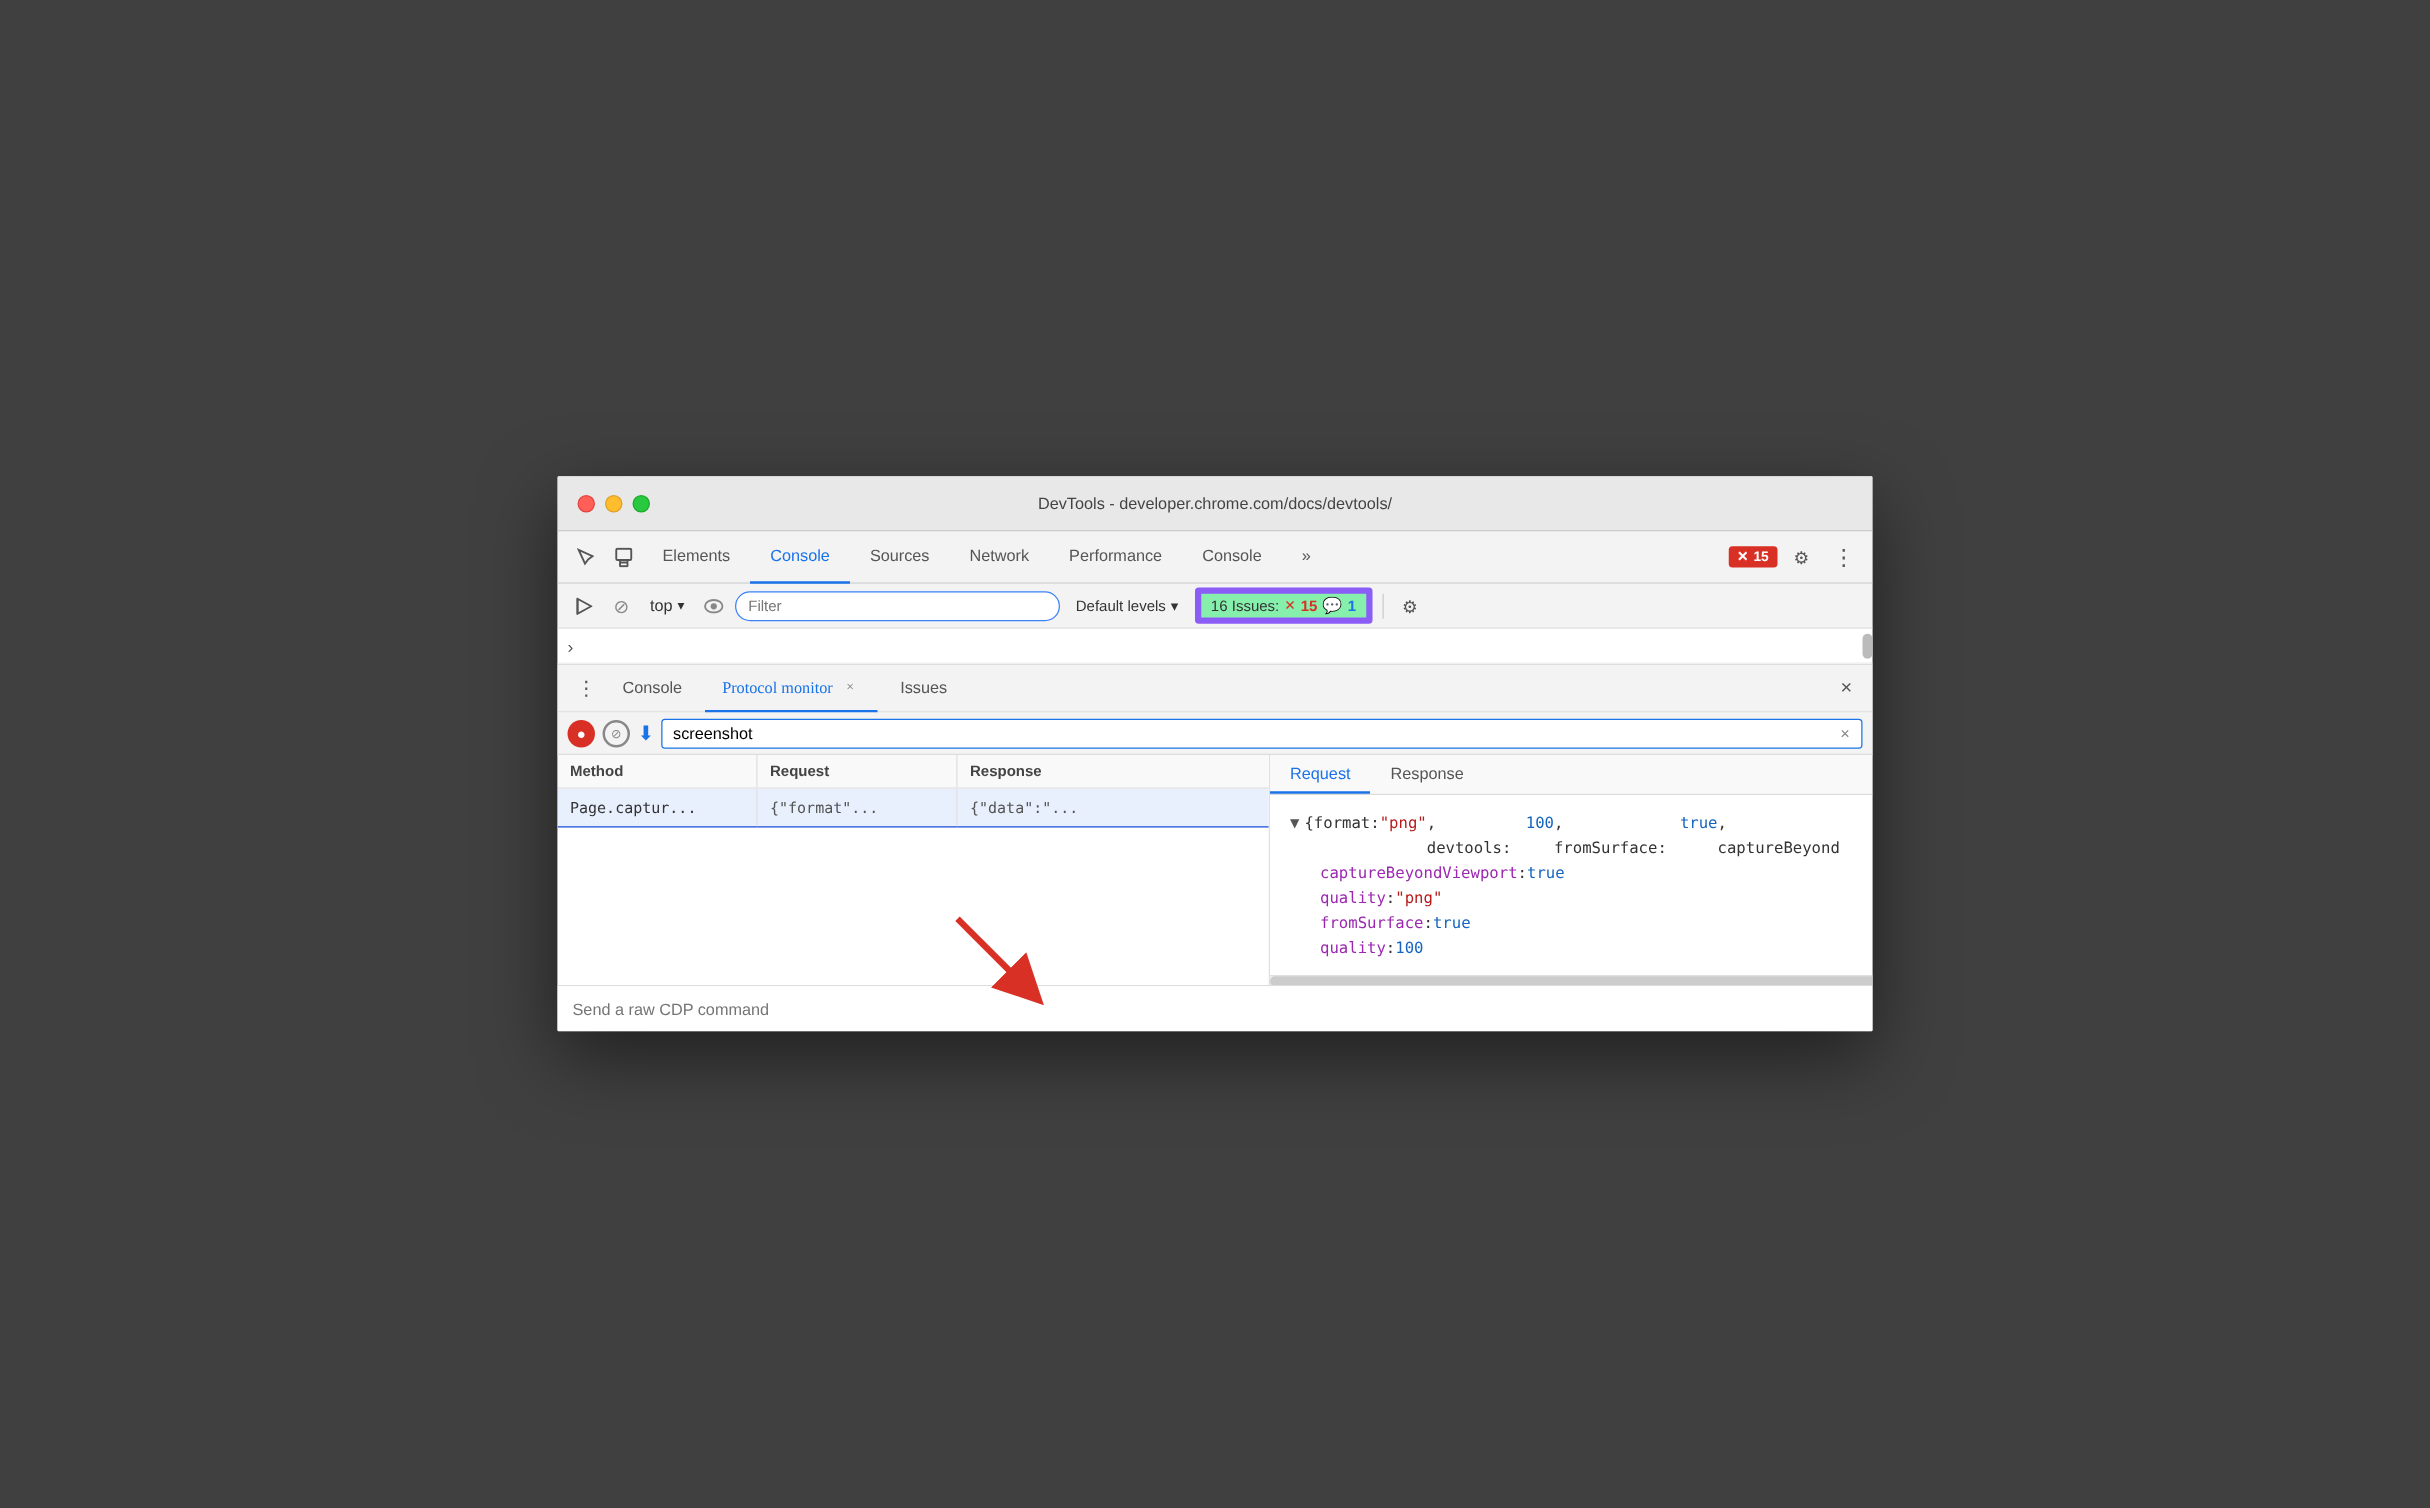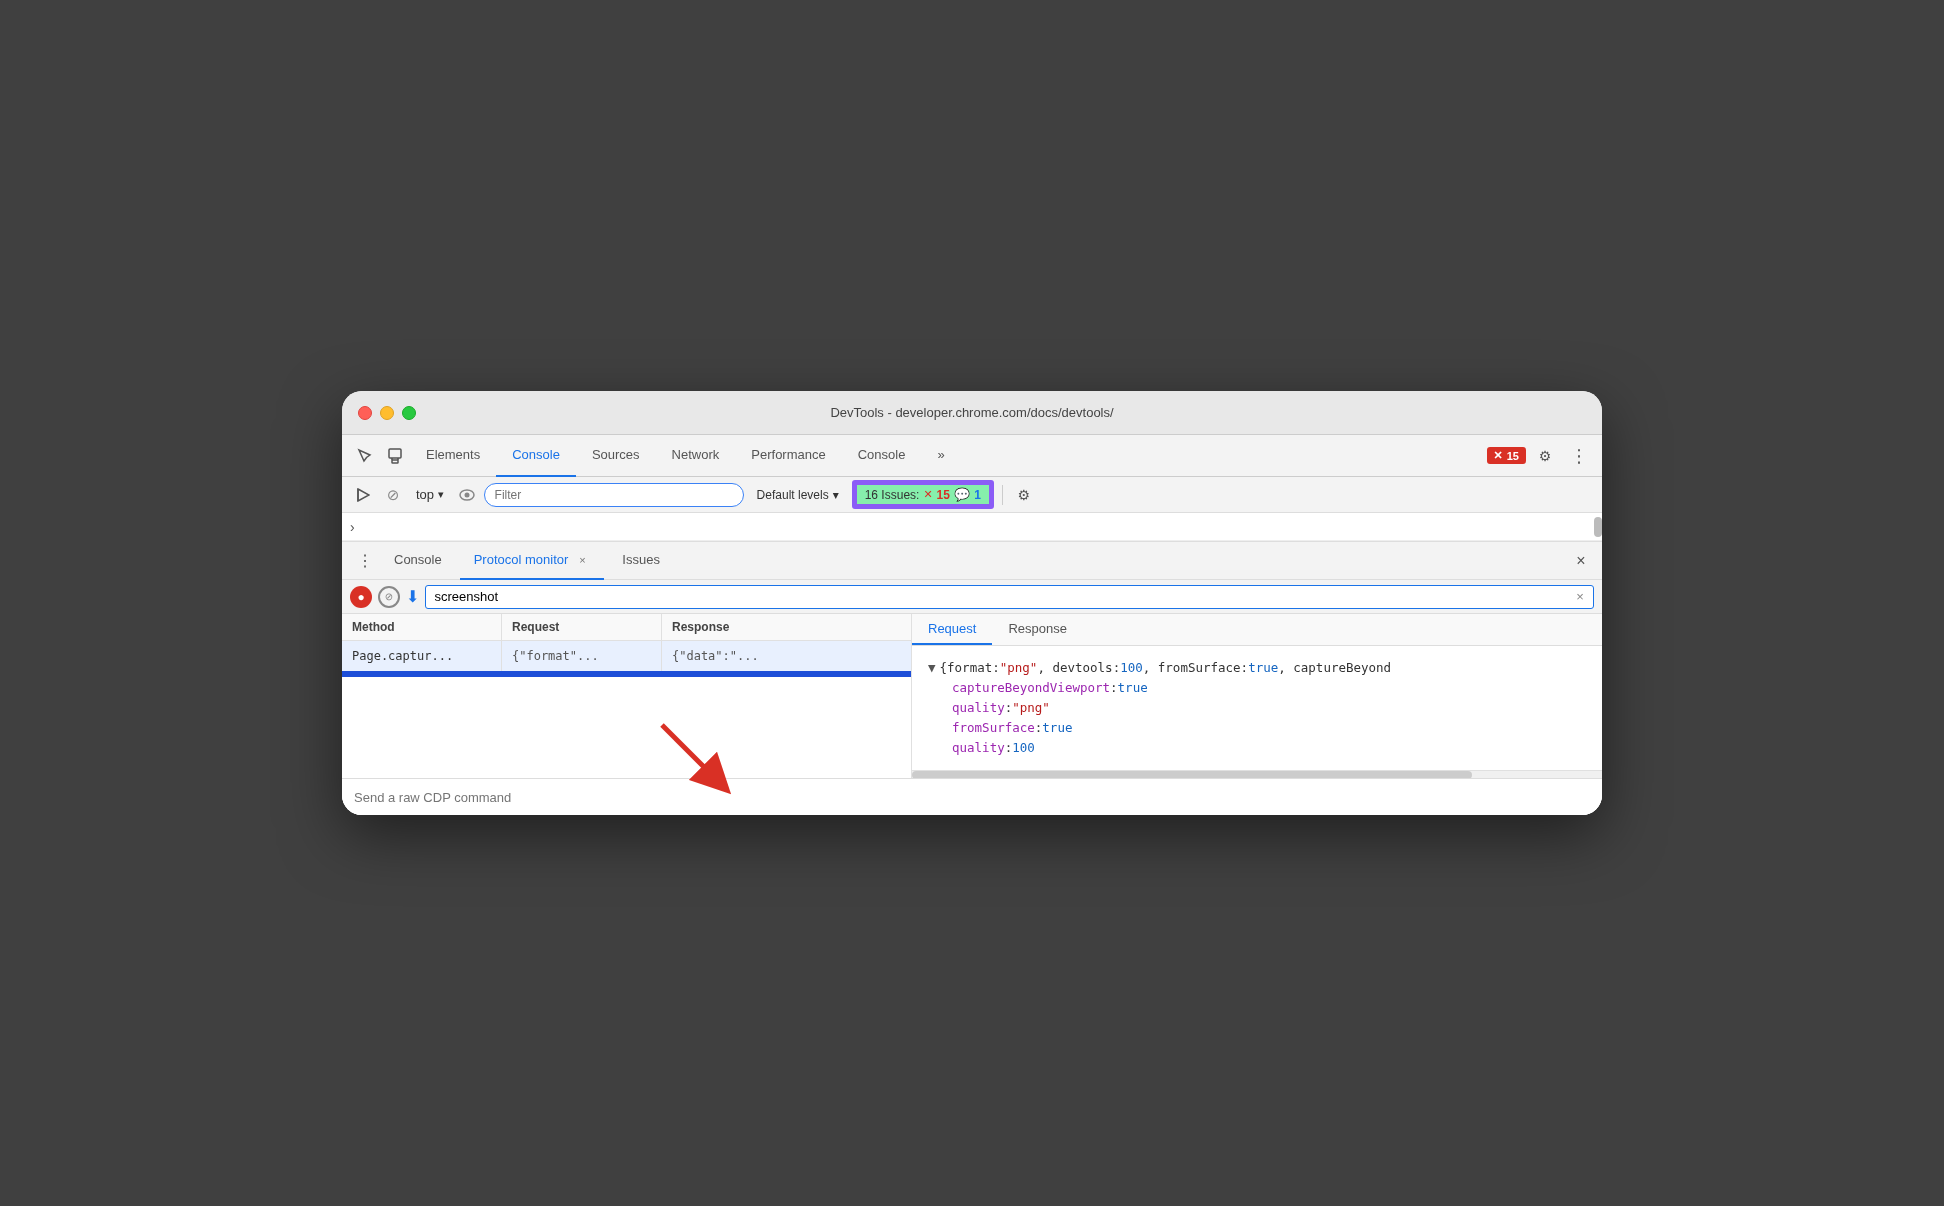--- a/index.html
+++ b/index.html
@@ -5,23 +5,23 @@
     * { box-sizing: border-box; margin: 0; padding: 0; }
     body {
       background: #404040;
       display: flex;
       justify-content: center;
       align-items: center;
       min-height: 100vh;
       font-family: -apple-system, BlinkMacSystemFont, 'Helvetica Neue', Arial, sans-serif;
     }
     .window {
-      width: 1260px;
+      width: 1052px;
       background: #f0f0f0;
-      border-radius: 20px;
+      border-radius: 1px;
       box-shadow: 0 20px 60px rgba(0,0,0,0.5);
       overflow: hidden;
     }
     
     .title-bar {
       background: #e8e8e8;
       height: 44px;
       display: flex;
       align-items: center;
       padding: 0 16px;
@@ -332,21 +332,21 @@
       border-bottom: 1px solid #e0e0e0;
       font-size: 12px;
       font-weight: 600;
       color: #444;
     }
     .proto-col-method { width: 160px; padding: 6px 10px; border-right: 1px solid #e0e0e0; }
     .proto-col-request { width: 160px; padding: 6px 10px; border-right: 1px solid #e0e0e0; }
     .proto-col-response { flex: 1; padding: 6px 10px; }
     .proto-table-row {
       display: flex;
-      border-bottom: 6px solid #1d4ed8;
+      border-bottom: 1px solid #1d4ed8;
       font-size: 12px;
       cursor: pointer;
       background: #e8f0fe;
     }
     .proto-cell-method { width: 160px; padding: 8px 10px; border-right: 1px solid #e0e0e0; font-family: monospace; color: #333; }
     .proto-cell-request { width: 160px; padding: 8px 10px; border-right: 1px solid #e0e0e0; font-family: monospace; color: #555; }
     .proto-cell-response { flex: 1; padding: 8px 10px; font-family: monospace; color: #555; }
     
     .proto-split {
       display: flex;
@@ -567,21 +567,21 @@
     </div>
   </div>
 
   <div class="bottom-panel">
 
     <div class="bottom-tabs">
       <button class="devtools-icon-btn" style="font-size:16px; color:#555;">⋮</button>
       <div class="bottom-tab">
         <span>Console</span>
       </div>
-      <div class="bottom-tab active" style="margin-left:4px;">
+      <div class="bottom-tab active" style="margin-left:4px;font-family:Liberation Serif, serif;">
         <span>Protocol monitor</span>
         <span class="bottom-tab-close">×</span>
       </div>
       <div class="bottom-tab" style="margin-left:4px;">
         <span>Issues</span>
       </div>
       <div class="bottom-tabs-close" style="margin-left:auto;">×</div>
     </div>
 
     <div class="protocol-monitor">

